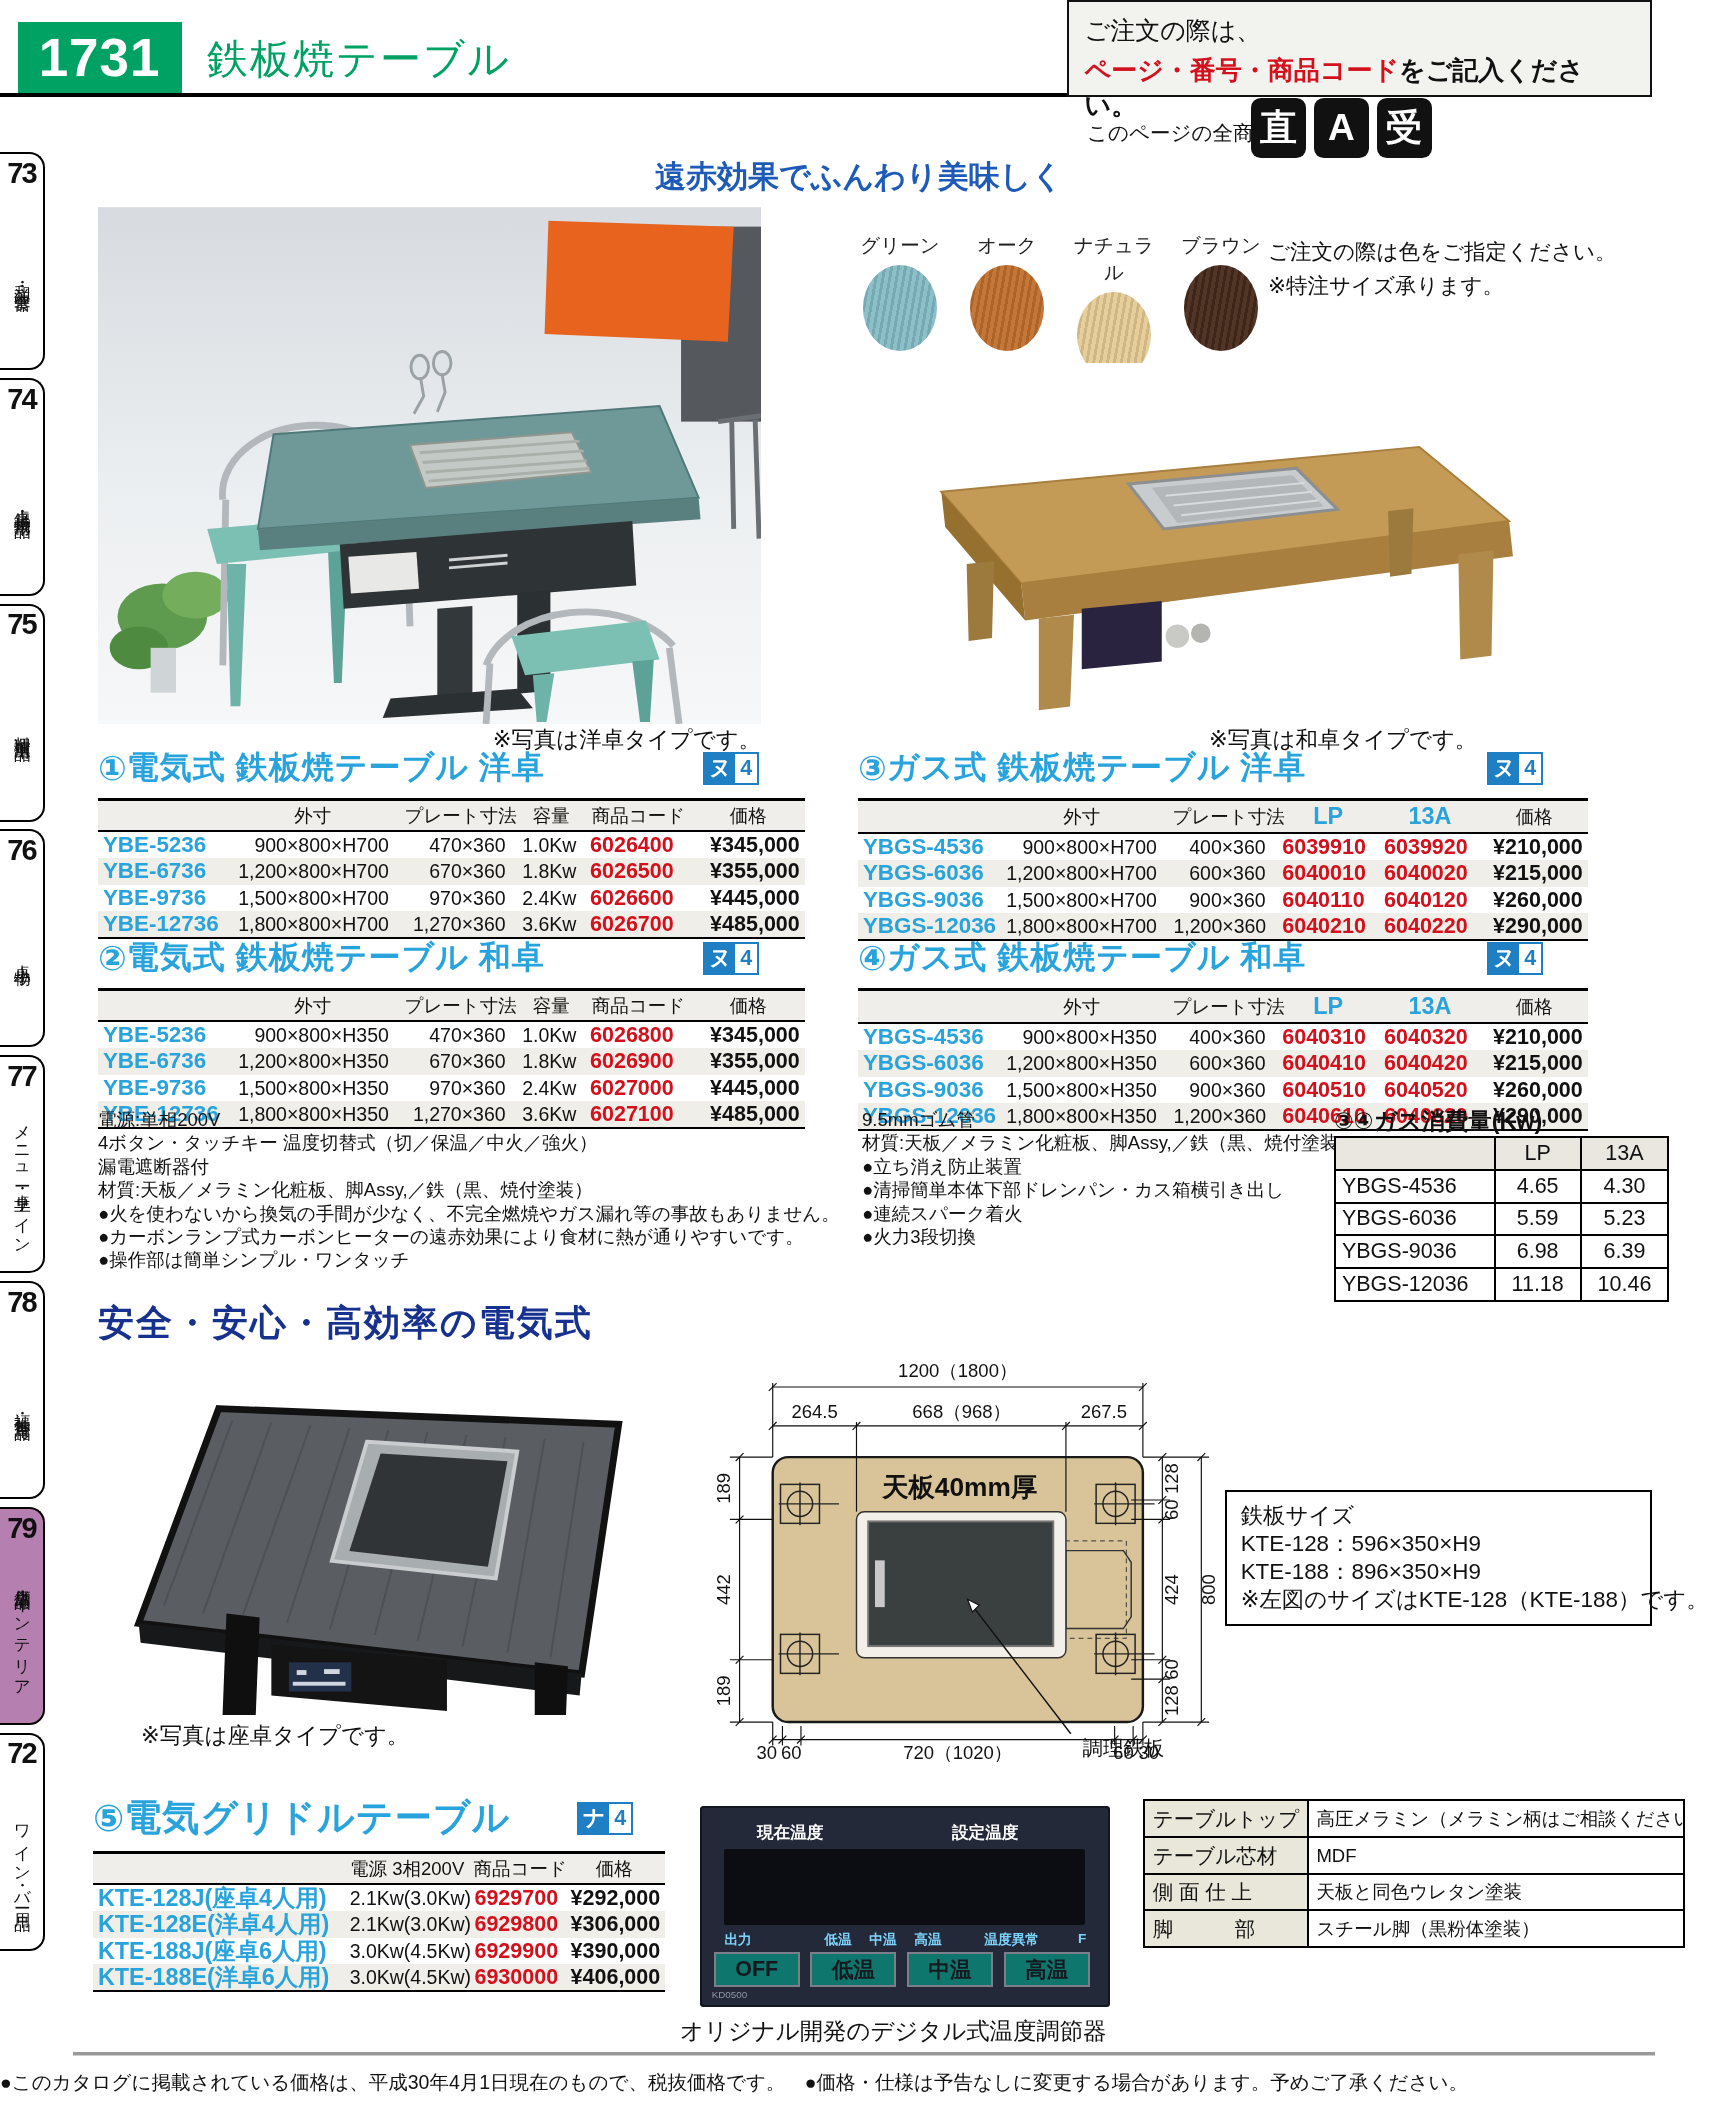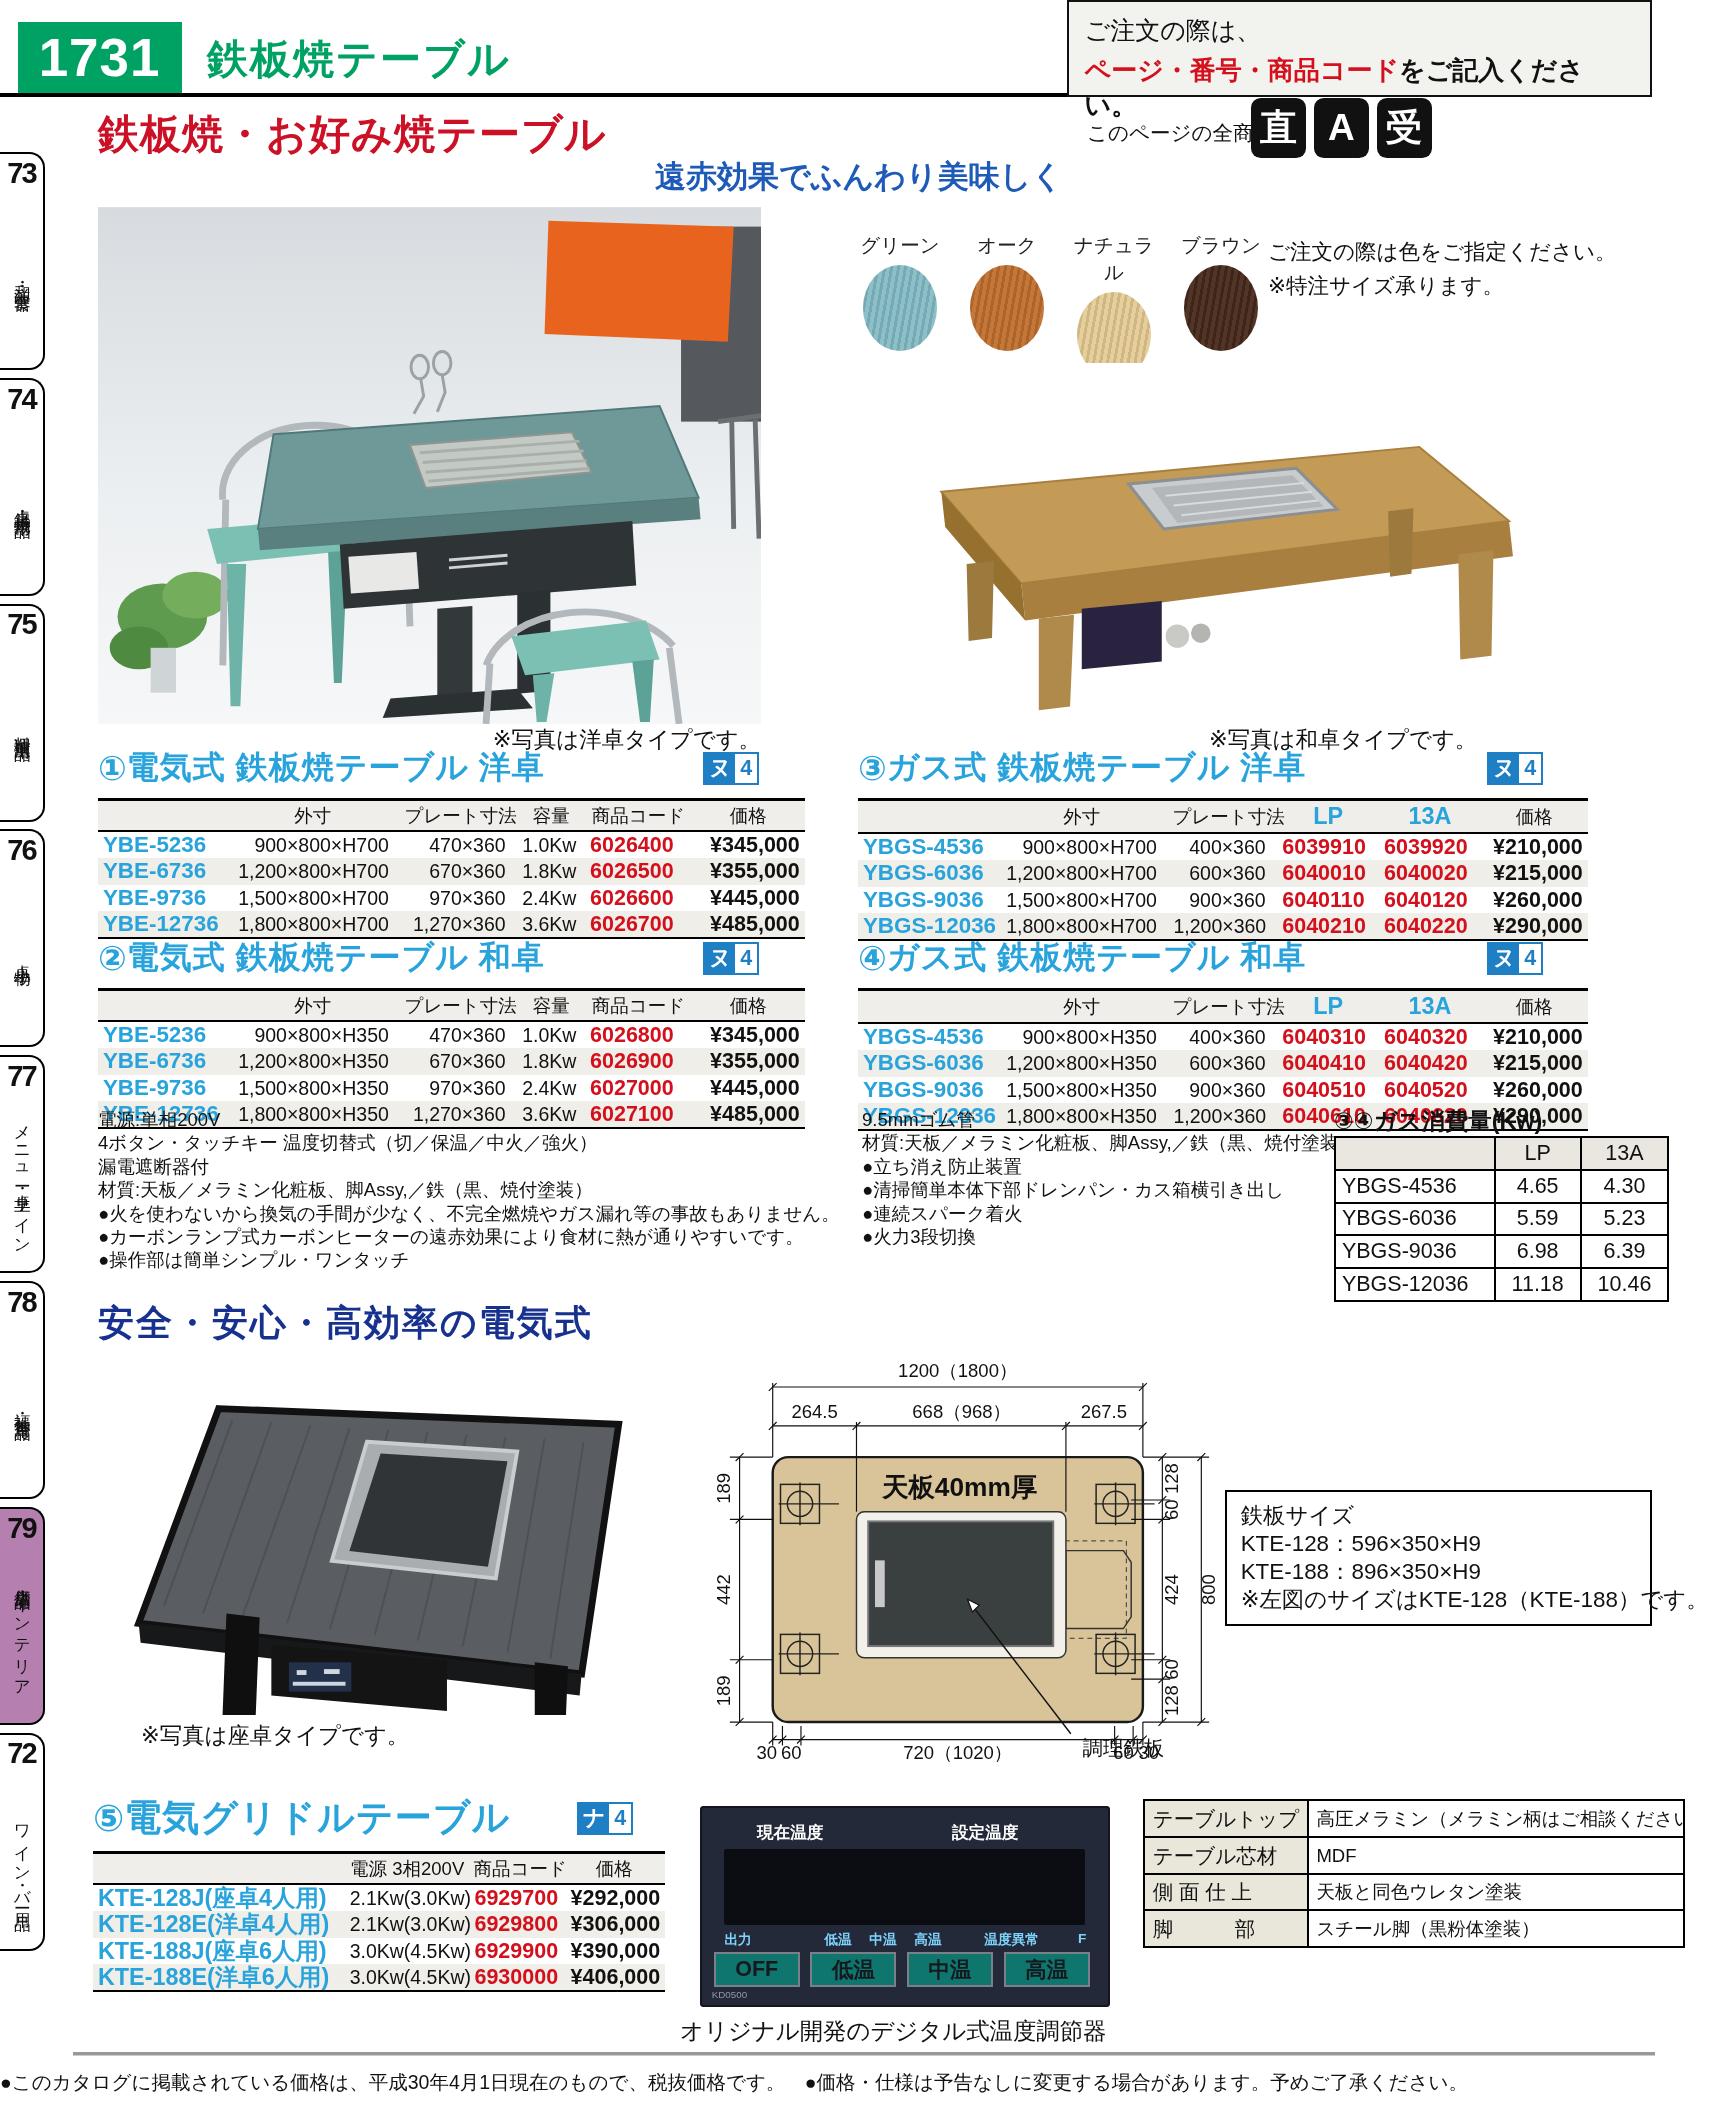--- a/index.html
+++ b/index.html
@@ -3,21 +3,21 @@
 <meta charset="utf-8">
 <style>
   html,body{margin:0;padding:0;background:#888;}
   .page{position:relative;width:1732px;height:2119px;background:#ffffff;overflow:hidden;
         font-family:"Liberation Sans","DejaVu Sans",sans-serif;color:#111;}
   .abs{position:absolute;}
 
   
   .pagenum-box{left:17.6px;top:21.5px;width:164px;height:72px;background:#00a263;color:#fff;
     display:flex;align-items:center;justify-content:center;font-size:53px;font-weight:bold;letter-spacing:1px;}
-  .header-title{left:207px;top:32px;font-size:41px;font-weight:bold;color:#00a263;letter-spacing:2px;}
+  .header-title{left:207px;top:32px;font-size:41px;font-weight:normal;color:#00a263;letter-spacing:2px;}
   .header-rule{left:0;top:93px;width:1067px;height:3.9px;background:#000;}
   .order-box{left:1067px;top:0;width:585px;height:97px;background:#f2f2ef;border:2px solid #111;
     box-sizing:border-box;padding:11.7px 15.6px;}
   .order-line1{font-size:25px;color:#111;}
   .order-line2{font-size:26px;font-weight:bold;margin-top:5.9px;color:#111;}
   .order-red{color:#d3101c;}
   .allprod-note{left:1087px;top:119px;font-size:20.5px;}
   .prodicons{left:1251px;top:98px;display:flex;gap:7.8px;}
   .prodicon{width:55px;height:60px;background:#111;border-radius:9.8px;color:#fff;
     display:flex;align-items:center;justify-content:center;font-size:37px;font-weight:bold;}
@@ -174,21 +174,20 @@
       <div class="side-tab active">
         <div class="side-num">79</div>
         <div class="side-label">店舗備品・インテリア</div>
       </div>
       <div class="side-tab">
         <div class="side-num">72</div>
         <div class="side-label">ワイン・バー用品</div>
       </div>
     </div>
 
-  <div class="abs main-title">鉄板焼・お好み焼テーブル</div>
   <div class="abs subtitle">遠赤効果でふんわり美味しく</div>
   <div class="abs swatch-row">
       <div class="swatch">
         <div class="swatch-label">グリーン</div>
         <div class="swatch-oval" style="background:repeating-linear-gradient(100deg, rgba(0,0,0,0.10) 0 2.9px, rgba(255,255,255,0.06) 2.9px 6.8px), #85bcc6"></div>
       </div>
       <div class="swatch">
         <div class="swatch-label">オーク</div>
         <div class="swatch-oval" style="background:repeating-linear-gradient(100deg, rgba(0,0,0,0.10) 0 2.9px, rgba(255,255,255,0.06) 2.9px 6.8px), #c06f2c"></div>
       </div>

